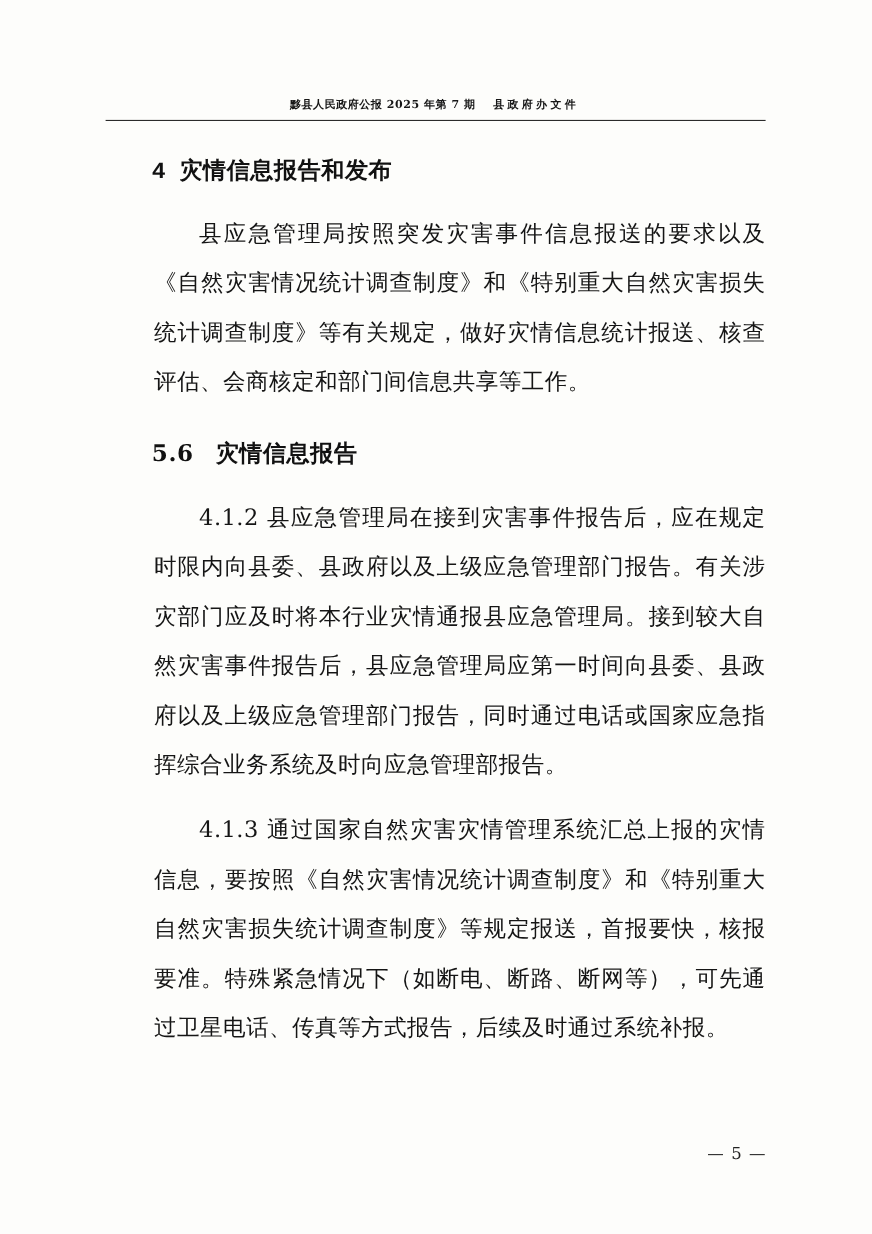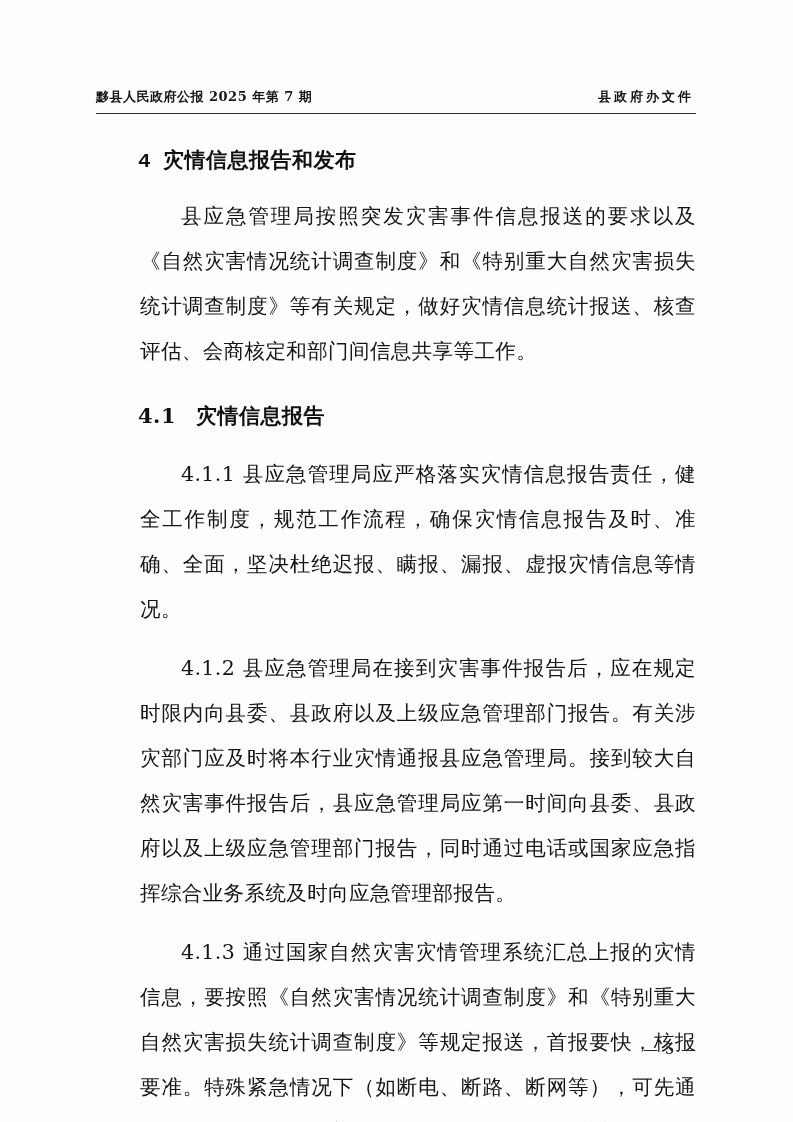--- a/index.html
+++ b/index.html
@@ -21,22 +21,22 @@
   }
   .page-inner {
     position: absolute;
     left: 96px;
     top: 88px;
     width: 600px;
   }
   .header {
     display: flex;
     align-items: flex-end;
-    justify-content: space-between;
-    font-size: 13px;
+    justify-content: center;
+    font-size: 10px;
     font-weight: bold;
     letter-spacing: 0.5px;
     padding-bottom: 7px;
     border-bottom: 1.6px solid #2b2b2b;
     color: #161616;
   }
   .header-left {
     white-space: nowrap;
   }
   .header-right {
@@ -115,24 +115,23 @@
     <div class="body-block">
 
 
       <h2 class="heading">
         <span class="num">4</span><span>灾情信息报告和发布</span>
       </h2>
 
       <p class="para indent">县应急管理局按照突发灾害事件信息报送的要求以及《自然灾害情况统计调查制度》和《特别重大自然灾害损失统计调查制度》等有关规定，做好灾情信息统计报送、核查评估、会商核定和部门间信息共享等工作。</p>
 
       <h2 class="sub-heading">
-        <span class="num">4.1</span><span>灾情信息报告</span>
+        <span class="num">5.6</span><span>灾情信息报告</span>
       </h2>
 
-      <p class="para indent gap">4.1.1 县应急管理局应严格落实灾情信息报告责任，健全工作制度，规范工作流程，确保灾情信息报告及时、准确、全面，坚决杜绝迟报、瞒报、漏报、虚报灾情信息等情况。</p>
 
       <p class="para indent gap">4.1.2 县应急管理局在接到灾害事件报告后，应在规定时限内向县委、县政府以及上级应急管理部门报告。有关涉灾部门应及时将本行业灾情通报县应急管理局。接到较大自然灾害事件报告后，县应急管理局应第一时间向县委、县政府以及上级应急管理部门报告，同时通过电话或国家应急指挥综合业务系统及时向应急管理部报告。</p>
 
       <p class="para indent gap">4.1.3 通过国家自然灾害灾情管理系统汇总上报的灾情信息，要按照《自然灾害情况统计调查制度》和《特别重大自然灾害损失统计调查制度》等规定报送，首报要快，核报要准。特殊紧急情况下（如断电、断路、断网等），可先通过卫星电话、传真等方式报告，后续及时通过系统补报。</p>
 
     </div>
   </div>
 
   <div class="footer">
     <span>— 5 —</span>

